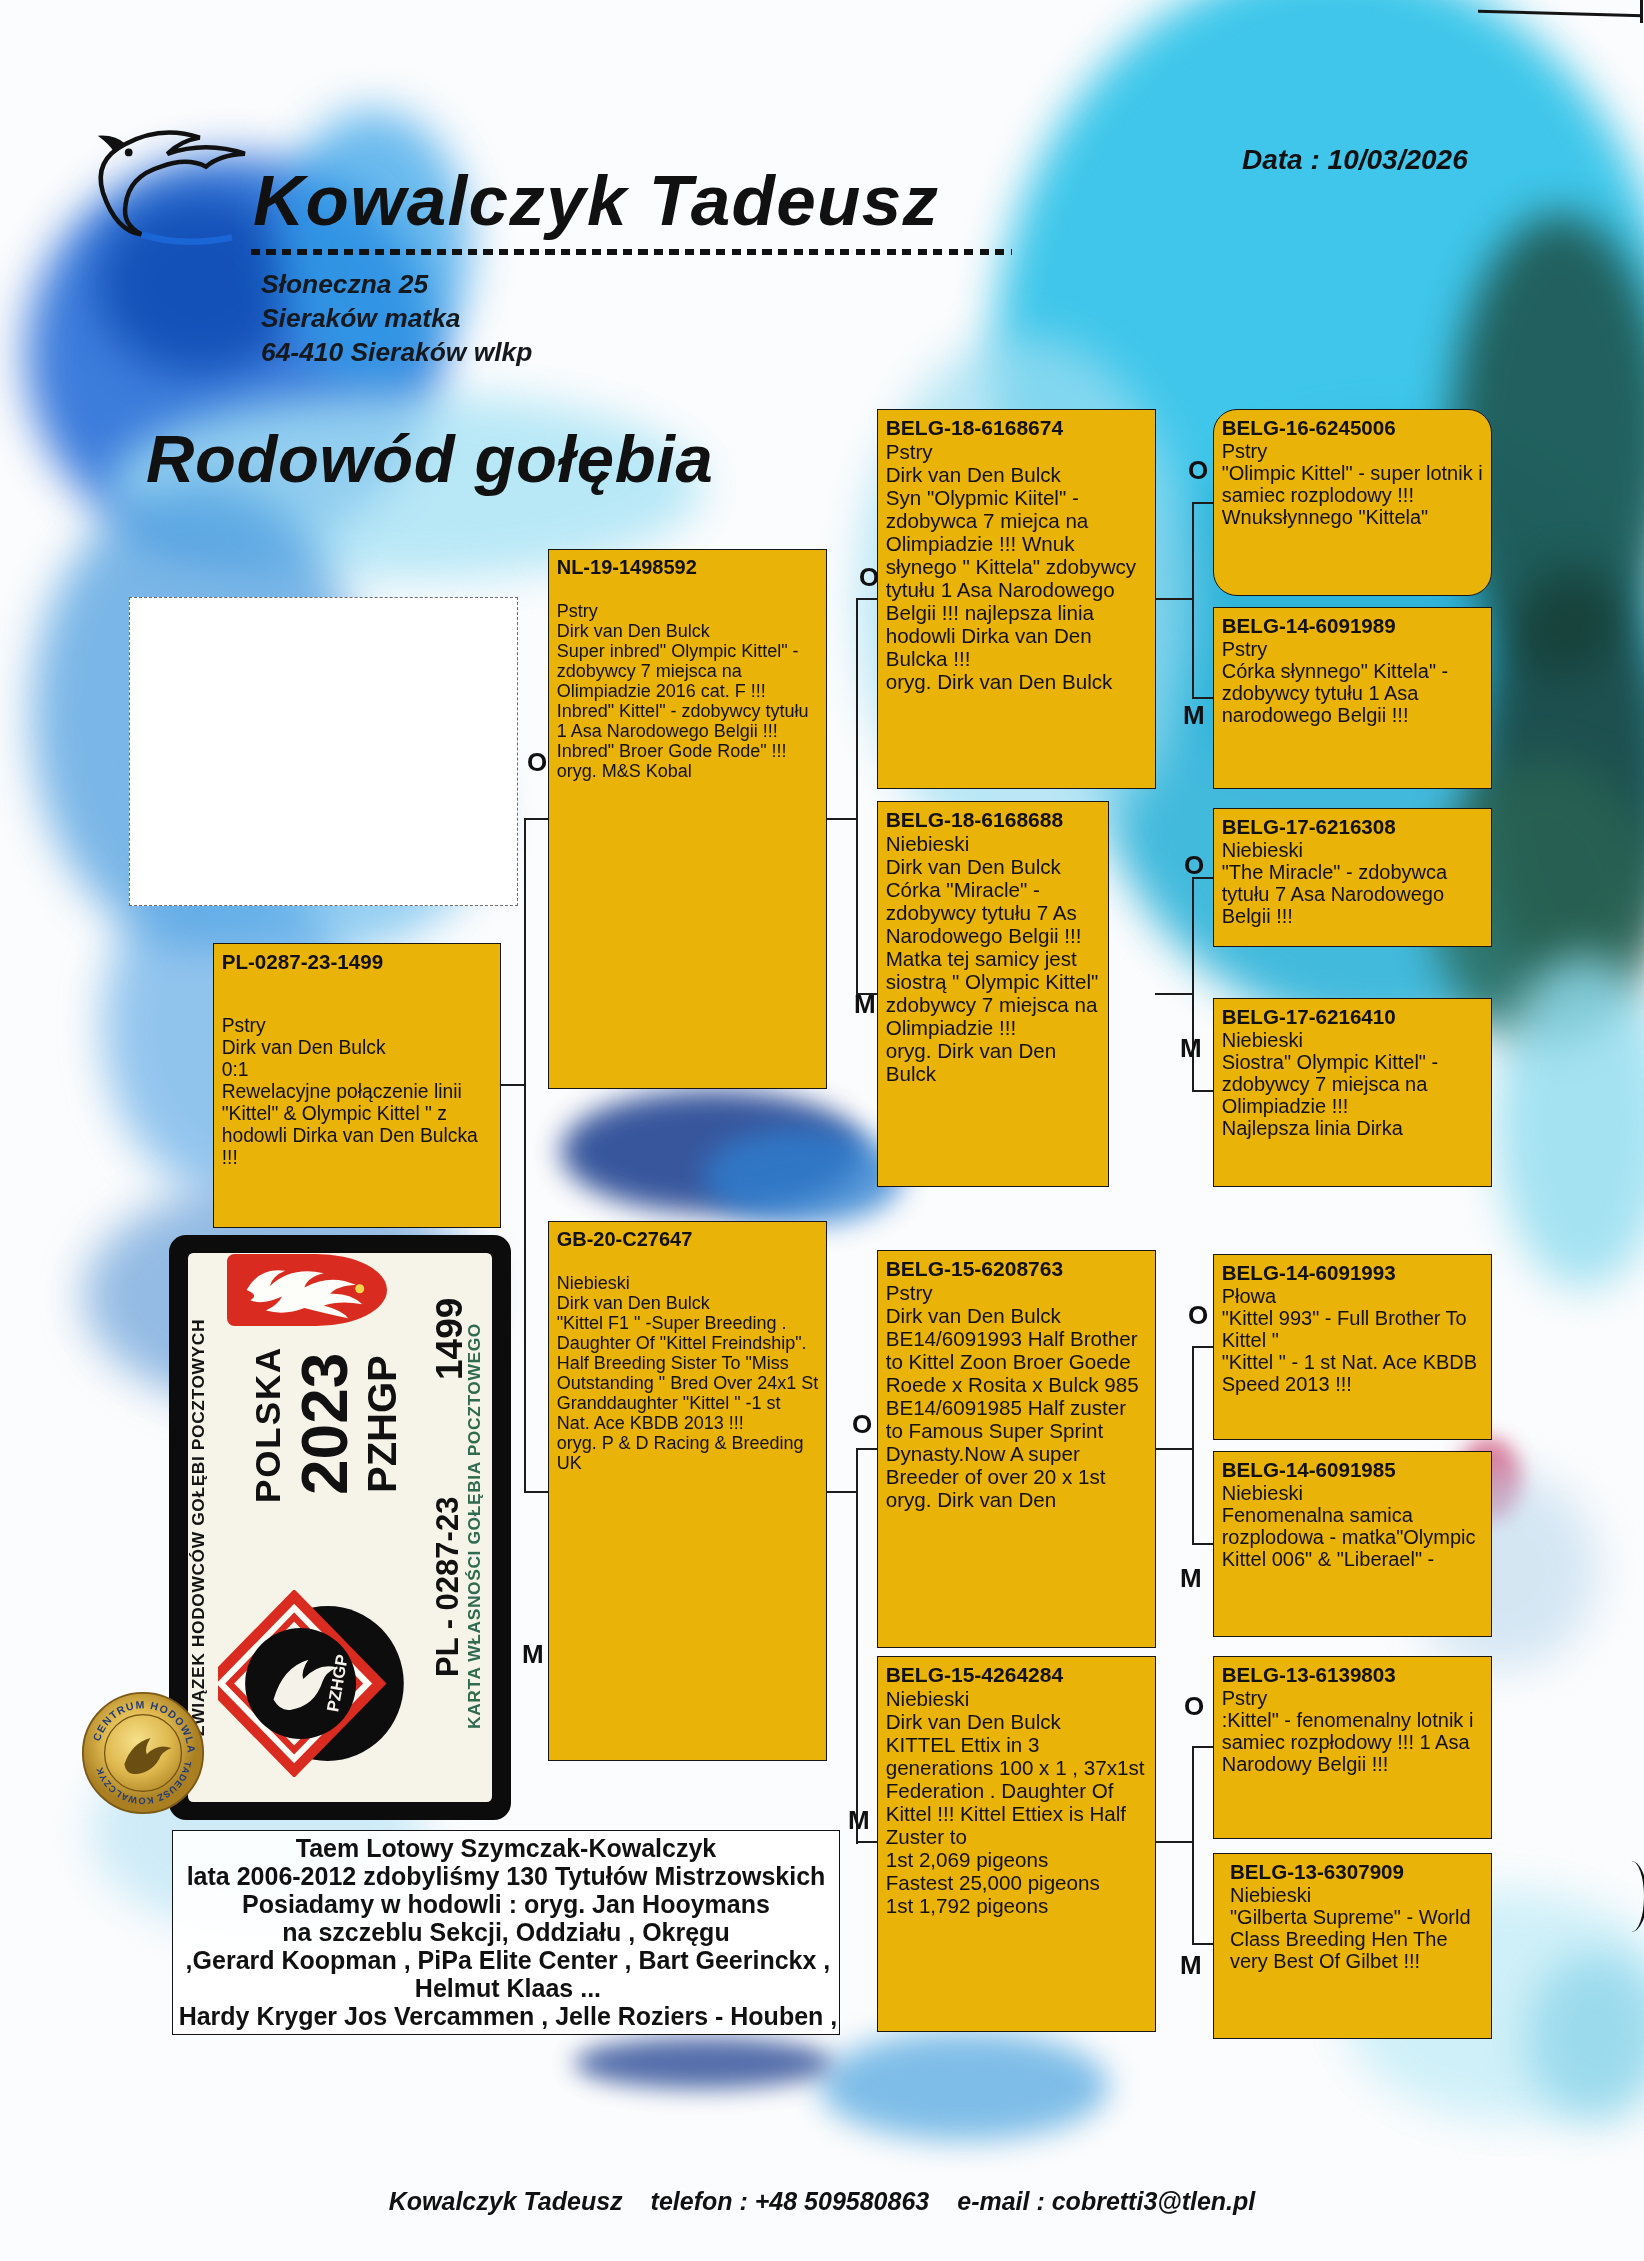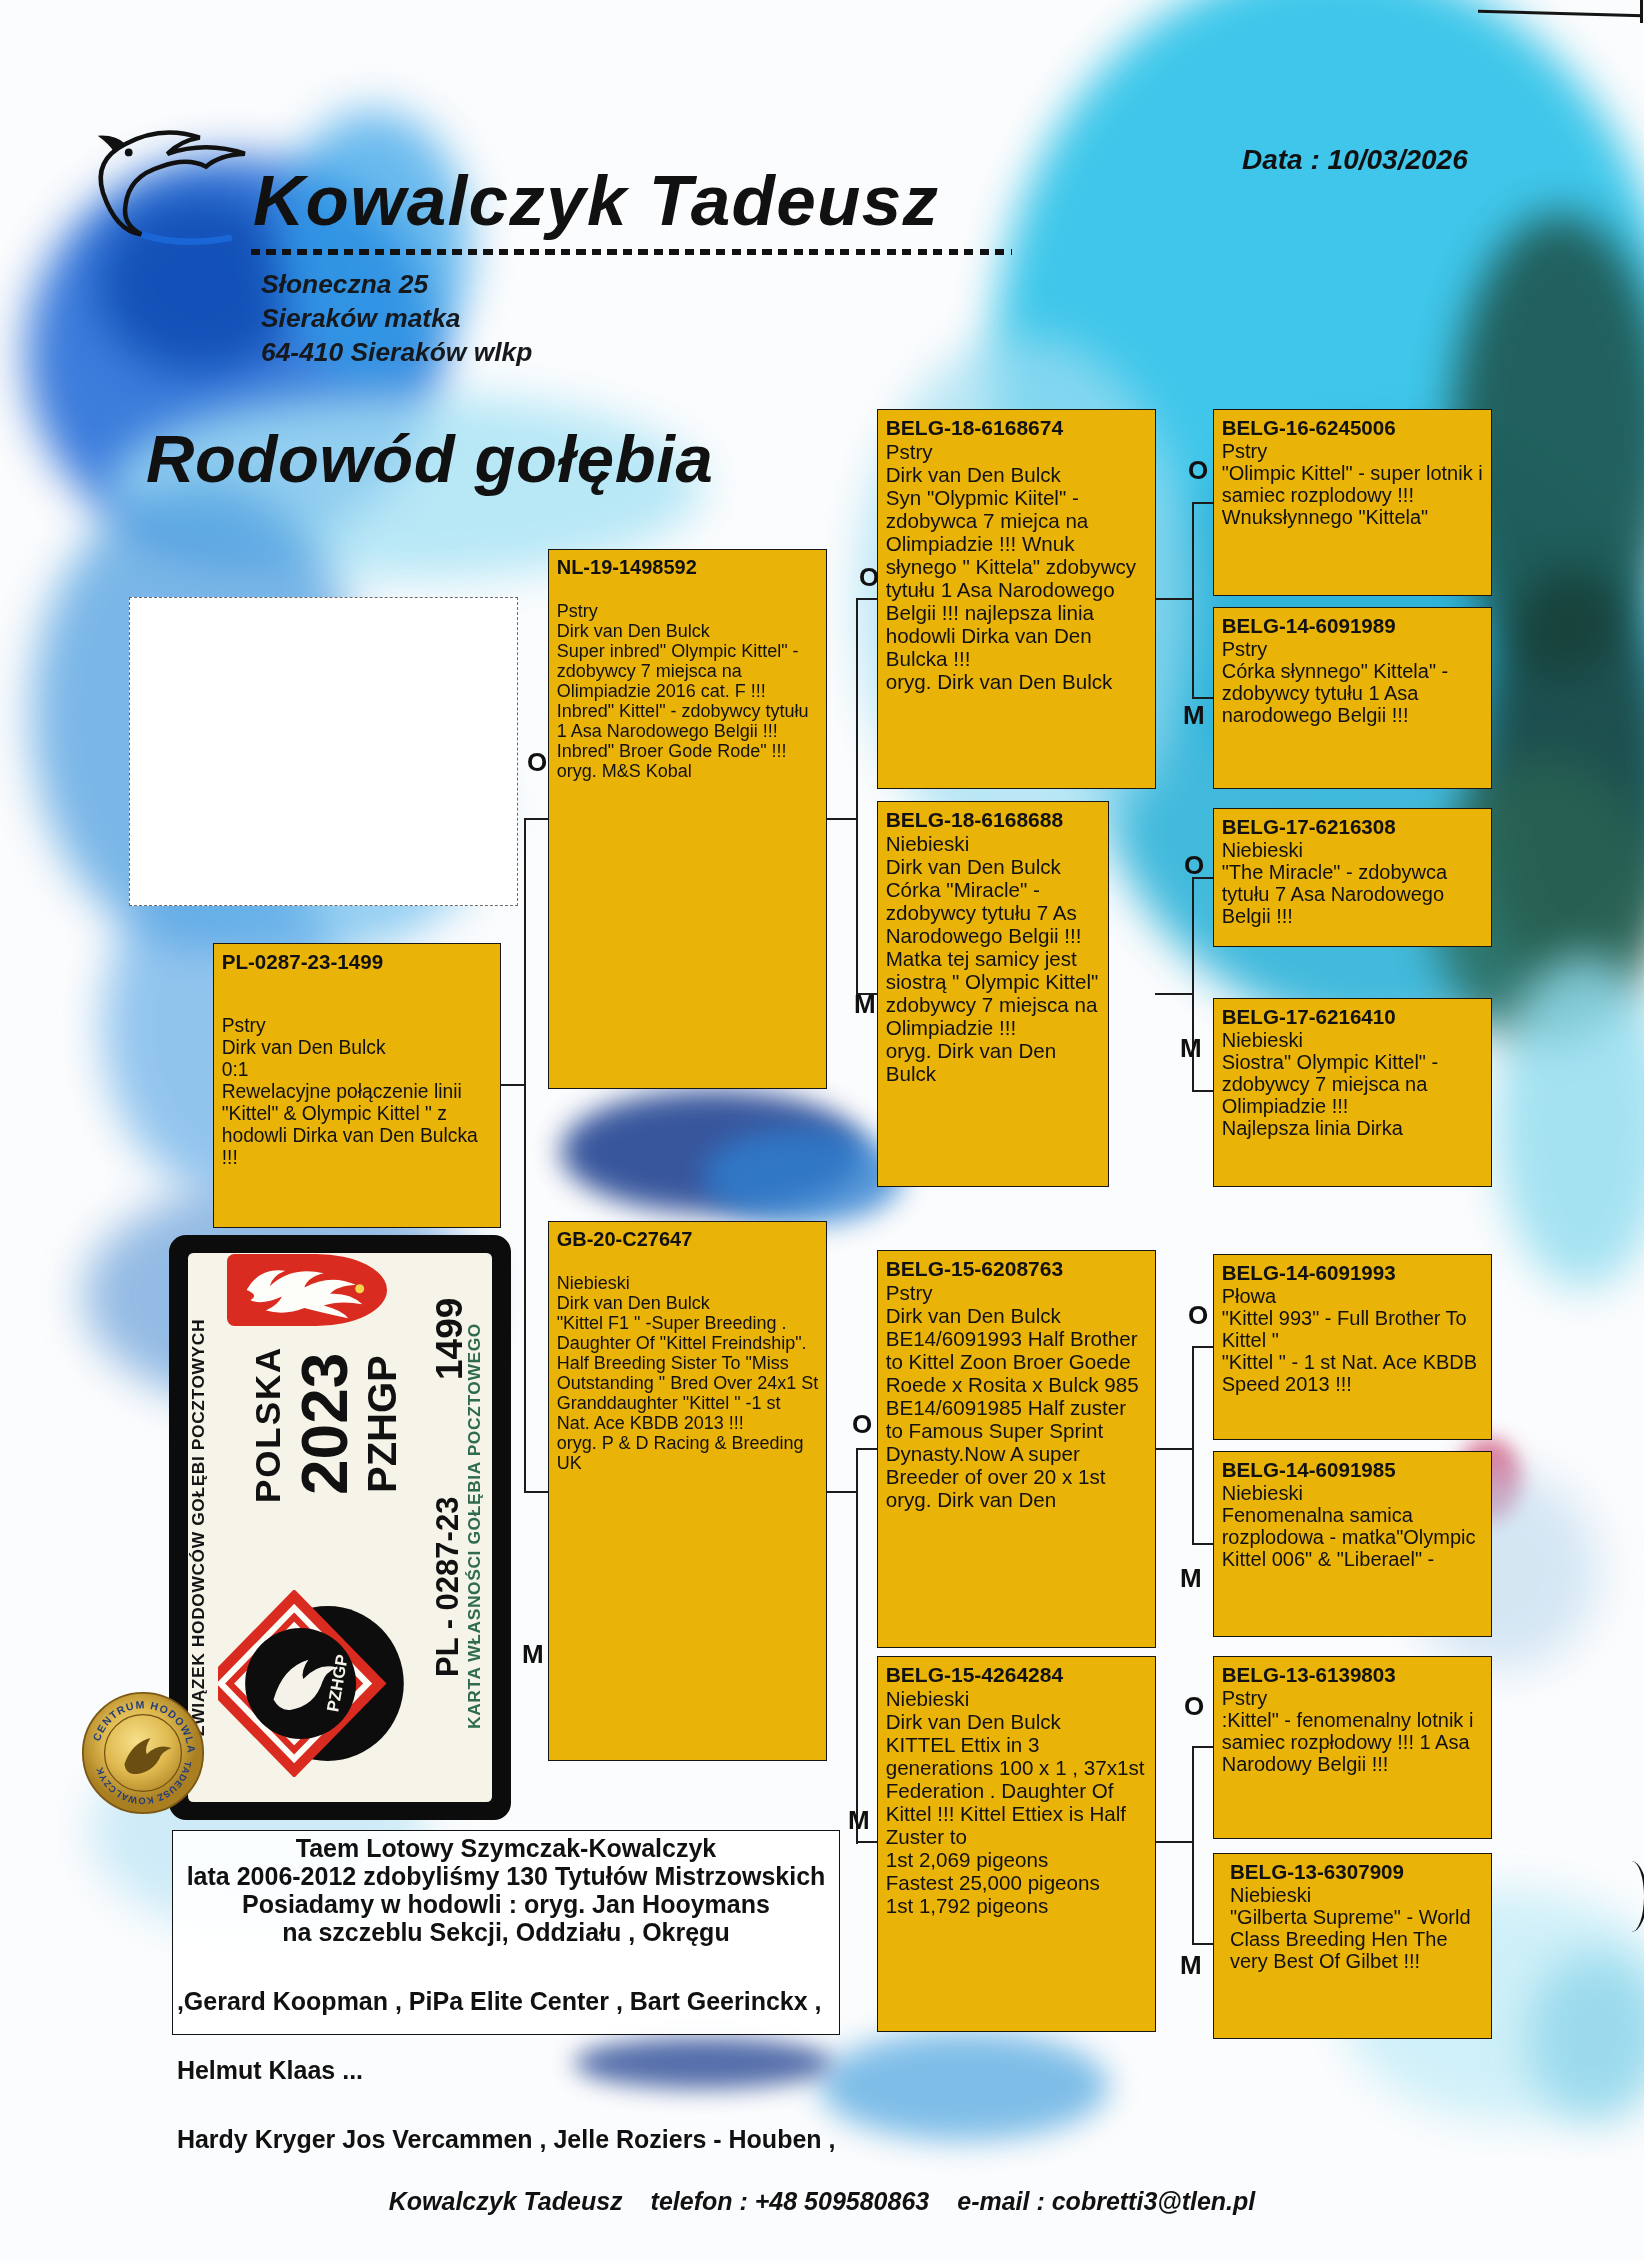--- a/index.html
+++ b/index.html
@@ -54,21 +54,21 @@
   .c4 .box-ring{font-size:20.6px;} .c4 .box-body{font-size:20px;line-height:22px;}
   .gap-lg .box-ring{margin-bottom:41px;}
   .gap-md .box-ring{margin-bottom:22px;}
   .b-subject{left:213px;top:943px;width:288px;height:285px;}
   .b-nl {left:548px;top:549px;width:279px;height:540px;}
   .b-gb {left:548px;top:1221px;width:279px;height:540px;}
   .b-674{left:877px;top:409px;width:279px;height:380px;}
   .b-688{left:877px;top:801px;width:232px;height:386px;}
   .b-763{left:877px;top:1250px;width:279px;height:398px;}
   .b-284{left:877px;top:1656px;width:279px;height:376px;}
-  .b-006{left:1213px;top:409px;width:279px;height:187px;}
+  .b-006{left:1213px;top:409px;width:279px;height:187px;border-radius:24px;}
   .b-989{left:1213px;top:607px;width:279px;height:182px;}
   .b-308{left:1213px;top:808px;width:279px;height:139px;}
   .b-410{left:1213px;top:998px;width:279px;height:189px;}
   .b-993{left:1213px;top:1254px;width:279px;height:186px;}
   .b-985{left:1213px;top:1451px;width:279px;height:186px;}
   .b-803{left:1213px;top:1656px;width:279px;height:183px;}
   .b-909{left:1213px;top:1853px;width:279px;height:186px;padding-left:16px;}
   .dashed-box{left:129px;top:597px;width:387px;height:307px;background:#fff;
               border:1.9px dashed #6c6c6c;z-index:3;}
   
@@ -132,21 +132,21 @@
   .card-ring{position:absolute;left:242px;top:192px;width:40px;height:284px;
         font-size:31px;font-weight:700;white-space:nowrap;}
   .card-karta{position:absolute;left:276px;top:1.3px;width:28px;height:545px;
         font-size:17.4px;font-weight:700;letter-spacing:0.6px;color:#2f6b4f;}
   .seal{left:81px;top:1691px;width:124px;height:124px;z-index:6;}
   
   .team{left:172px;top:1830px;width:668px;height:205px;border:1.9px solid #131313;
         background:rgba(255,255,255,.92);z-index:4;padding-top:2.6px;box-sizing:border-box;}
   .team div{font-size:25px;font-weight:700;line-height:28px;}
   .team .tc{text-align:center;}
-  .team .tl{text-align:left;padding-left:3.9px;margin-top:41px;}
+  .team .tl{text-align:center;padding-left:3.9px;}
   .footer{left:0;top:2187px;width:1644px;z-index:4;display:flex;justify-content:center;
           gap:28px;font-size:25px;font-style:italic;font-weight:600;}
   
   .corner-h{left:1478px;top:11.6px;width:165px;height:2.6px;background:#151515;
             transform:rotate(1.5deg);z-index:2;}
   .corner-v{left:1640px;top:0;width:2.6px;height:23px;background:#151515;z-index:2;}
   .paren{left:1616px;top:1861px;width:28px;height:71px;border-right:3.9px solid #111;
          border-radius:50%;z-index:2;}
 </style>
 </head>

